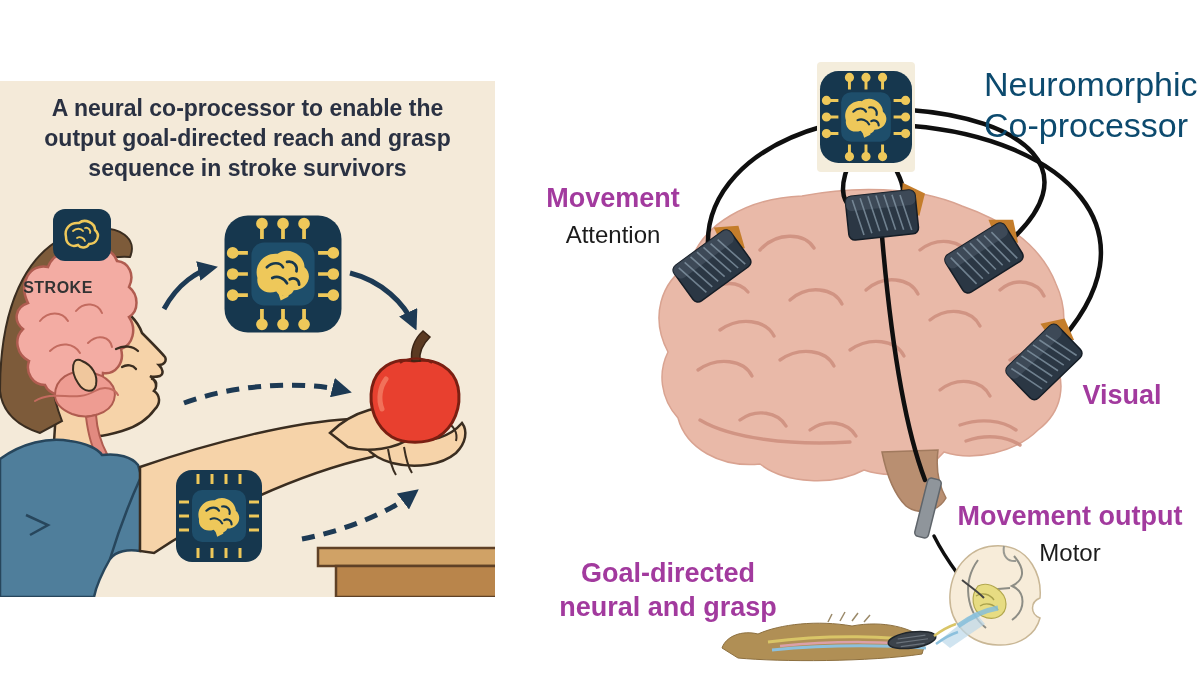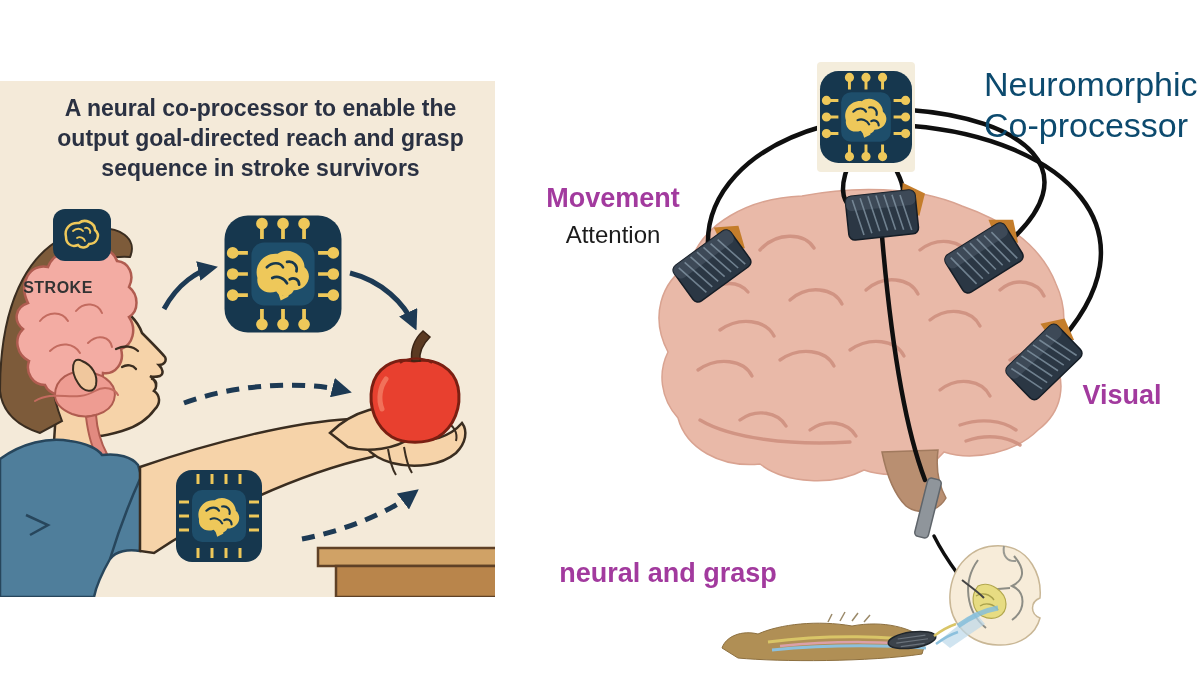--- a/index.html
+++ b/index.html
@@ -7,21 +7,21 @@
     position:relative; width:1200px; height:675px; background:#ffffff;
     font-family:"Liberation Sans", sans-serif; overflow:hidden;
   }
   
   .left-panel {
     position:absolute; left:0; top:81px; width:495px; height:516px;
     background:#f4ead9; z-index:1;
   }
   .left-title {
     position:absolute; top:12px; left:0; width:100%; text-align:center;
-    font-weight:bold; font-size:23px; line-height:30px; color:#2a3142; z-index:2;padding-left:13px;
+    font-weight:bold; font-size:23px; line-height:30px; color:#2a3142; z-index:2;
   }
   .cartoon { position:absolute; left:0; top:0; }
   
   .rp-svg { position:absolute; left:0; top:0; z-index:0; }
   .label-block { position:absolute; text-align:center; z-index:3; }
   .fn { font-weight:bold; font-size:27px; color:#a23a9e; line-height:31px; }
   .region { font-size:24px; color:#1c1c1c; line-height:28px; margin-top:7px; }
   .device-label {
     position:absolute; left:984px; top:64px; font-size:34px; line-height:41px;
     color:#0c4a6e; z-index:3; white-space:nowrap;
@@ -157,22 +157,27 @@
   <div class="label-block" style="left:543px; top:183px; width:140px;">
     <div class="fn">Movement</div>
     <div class="region">Attention</div>
   </div>
 
 
   <div class="label-block" style="left:1052px; top:380px; width:140px;">
     <div class="fn">Visual</div>
   </div>
 
+  <div class="label-block" style="left:945px; top:501px; width:250px;">
+    <div class="fn">Movement output</div>
+    <div class="region">Motor</div>
+  </div>
 
   <div class="label-block goal-label">
+    <div class="fn">Goal-directed</div>
     <div class="fn">neural and grasp</div>
   </div>
 
   <div class="left-panel">
     <div class="left-title">
       <div>A neural co-processor to enable the</div>
       <div>output goal-directed reach and grasp</div>
       <div>sequence in stroke survivors</div>
     </div>
 

